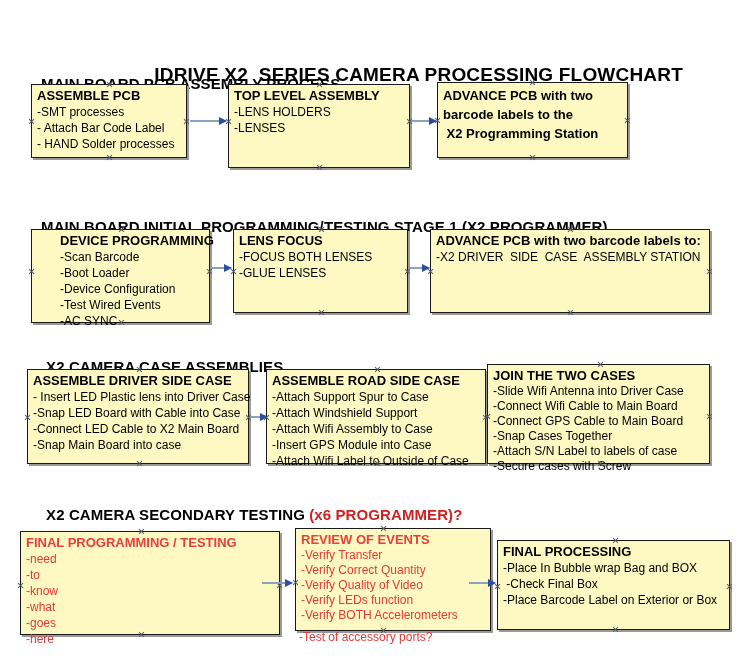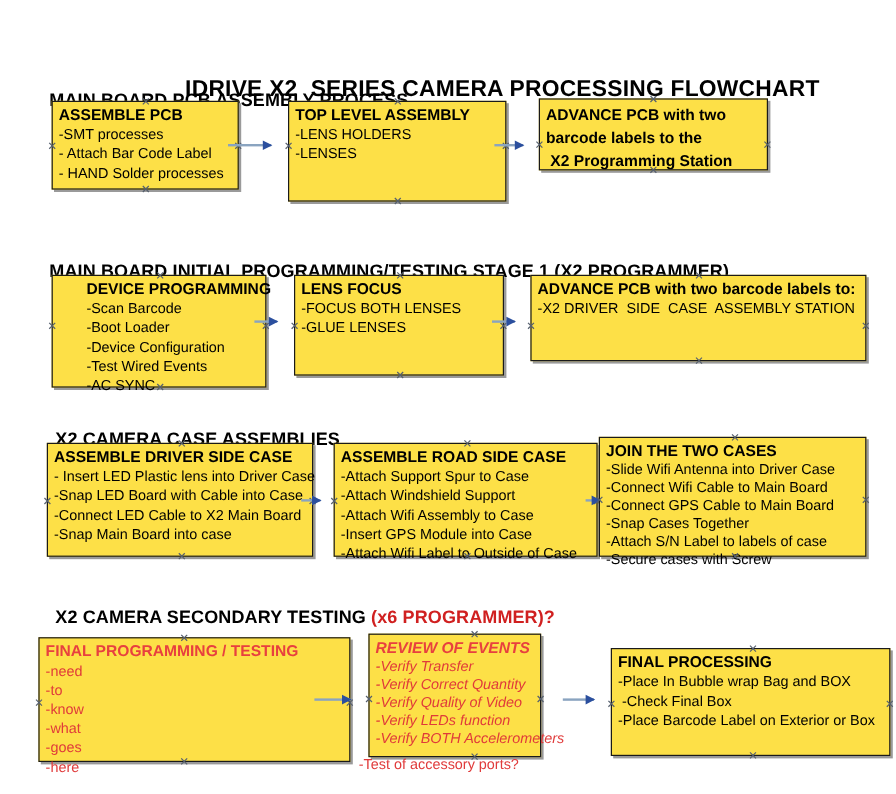--- a/index.html
+++ b/index.html
@@ -41,26 +41,25 @@
     letter-spacing: 0.1px;
   }
   .section-title .accent {
     color: #d02020;
   }
 
   
   .node {
     position: absolute;
     box-sizing: border-box;
-    background: #fde047;
+    background: #fef9c3;
     border: 1px solid #1a1a1a;
     box-shadow: 2px 2px 0 0 #9a9a9a;
     padding: 3px 4px 3px 5px;
     overflow: visible;
-    margin-left: 12px;
   }
   .node .node-title {
     font-size: 13px;
     font-weight: bold;
     line-height: 16px;
     white-space: pre;
   }
   .node .node-line {
     font-size: 12px;
     line-height: 16px;
@@ -155,21 +154,21 @@
     <div class="node-line">-LENS HOLDERS</div>
     <div class="node-line">-LENSES</div>
     <span class="handle" style="left:87px; top:-4px;"></span>
     <span class="handle" style="left:87px; bottom:-4px;"></span>
     <span class="handle" style="left:-4px; top:33px;"></span>
     <span class="handle" style="right:-4px; top:33px;"></span>
   </div>
 
   <div class="arrow" style="left:412px; top:120px; width:24px;"></div>
 
-  <div class="node allbold" style="left:437px; top:82px; width:191px; height:60px;">
+  <div class="node allbold" style="left:437px; top:82px; width:191px; height:76px;">
     <div class="node-line">ADVANCE PCB with two</div>
     <div class="node-line">barcode labels to the</div>
     <div class="node-line"> X2 Programming Station</div>
     <span class="handle" style="left:91px; top:-4px;"></span>
     <span class="handle" style="left:91px; bottom:-4px;"></span>
     <span class="handle" style="left:-4px; top:34px;"></span>
     <span class="handle" style="right:-4px; top:34px;"></span>
   </div>
 
   <div class="section-title" style="left:24px; top:201px;">
@@ -196,21 +195,21 @@
     <div class="node-line">-FOCUS BOTH LENSES</div>
     <div class="node-line">-GLUE LENSES</div>
     <span class="handle" style="left:84px; top:-4px;"></span>
     <span class="handle" style="left:84px; bottom:-4px;"></span>
     <span class="handle" style="left:-4px; top:38px;"></span>
     <span class="handle" style="right:-4px; top:38px;"></span>
   </div>
 
   <div class="arrow" style="left:410px; top:267px; width:19px;"></div>
 
-  <div class="node" style="left:430px; top:229px; width:280px; height:72px;">
+  <div class="node" style="left:430px; top:229px; width:280px; height:84px;">
     <div class="node-title">ADVANCE PCB with two barcode labels to:</div>
     <div class="node-line">-X2 DRIVER  SIDE  CASE  ASSEMBLY STATION</div>
     <span class="handle" style="left:136px; top:-4px;"></span>
     <span class="handle" style="left:136px; bottom:-4px;"></span>
     <span class="handle" style="left:-4px; top:38px;"></span>
     <span class="handle" style="right:-4px; top:38px;"></span>
   </div>
 
   <div class="section-title" style="left:29px; top:341px;">
     <span>X2 CAMERA CASE ASSEMBLIES</span>
@@ -272,21 +271,21 @@
     <div class="node-line">-goes</div>
     <div class="node-line">-here</div>
     <span class="handle" style="left:117px; top:-4px;"></span>
     <span class="handle" style="left:117px; bottom:-4px;"></span>
     <span class="handle" style="left:-4px; top:50px;"></span>
     <span class="handle" style="right:-4px; top:50px;"></span>
   </div>
 
   <div class="arrow" style="left:262px; top:582px; width:30px;"></div>
 
-  <div class="node red tight" style="left:295px; top:528px; width:144px; height:103px;font-style:italic;">
+  <div class="node red tight" style="left:295px; top:528px; width:196px; height:103px;">
     <div class="node-title">REVIEW OF EVENTS</div>
     <div class="node-line">-Verify Transfer</div>
     <div class="node-line">-Verify Correct Quantity</div>
     <div class="node-line">-Verify Quality of Video</div>
     <div class="node-line">-Verify LEDs function</div>
     <div class="node-line">-Verify BOTH Accelerometers</div>
     <span class="handle" style="left:84px; top:-4px;"></span>
     <span class="handle" style="left:84px; bottom:-4px;"></span>
     <span class="handle" style="left:-4px; top:50px;"></span>
     <span class="handle" style="right:-4px; top:50px;"></span>

